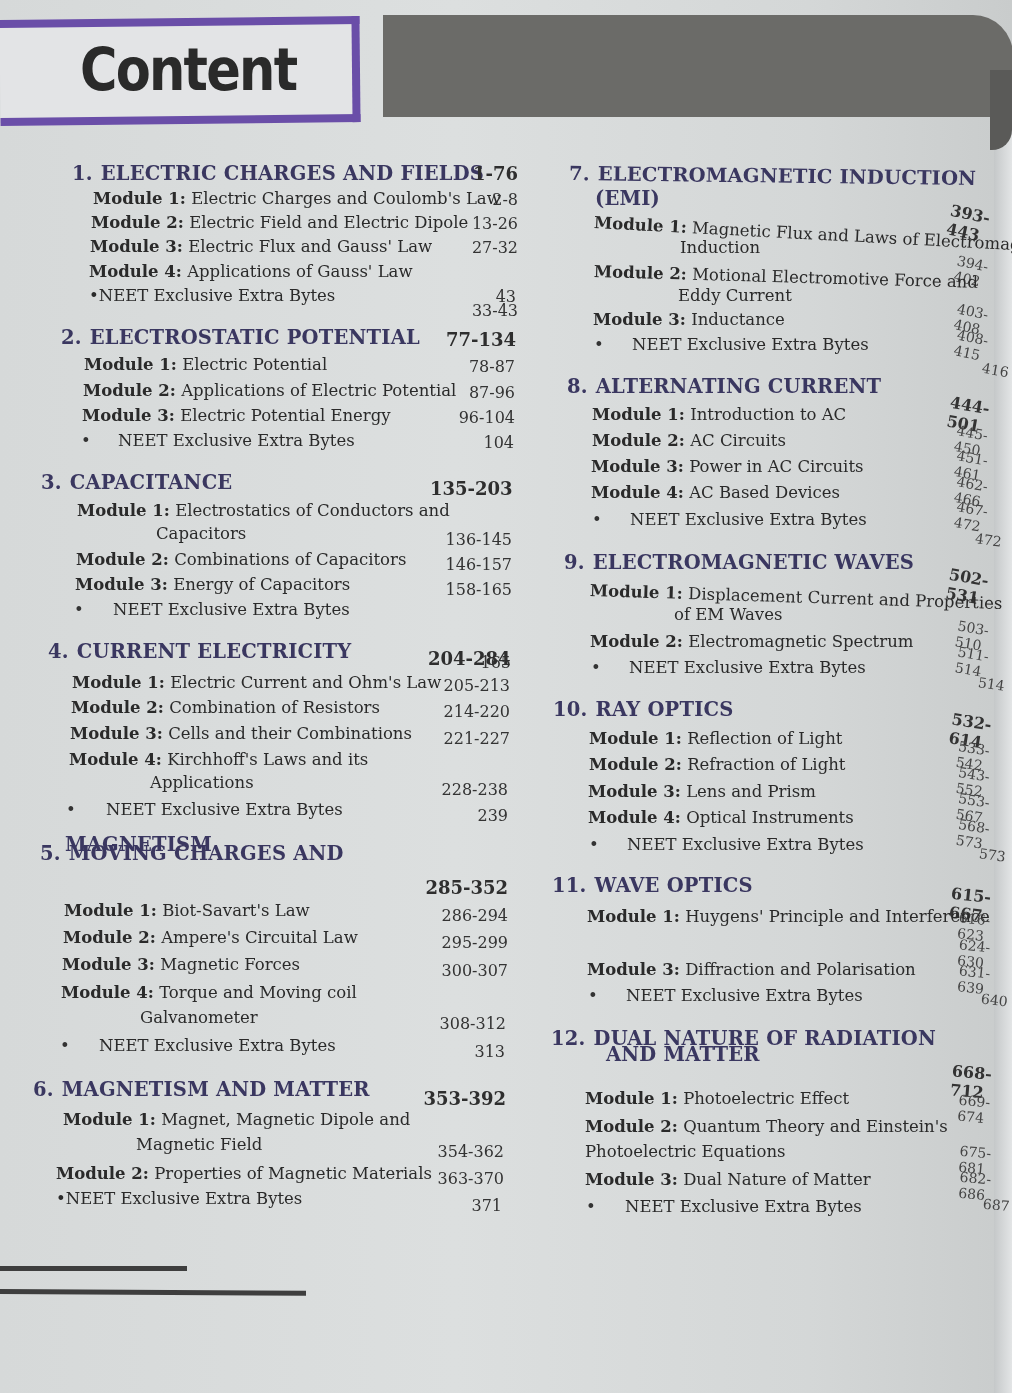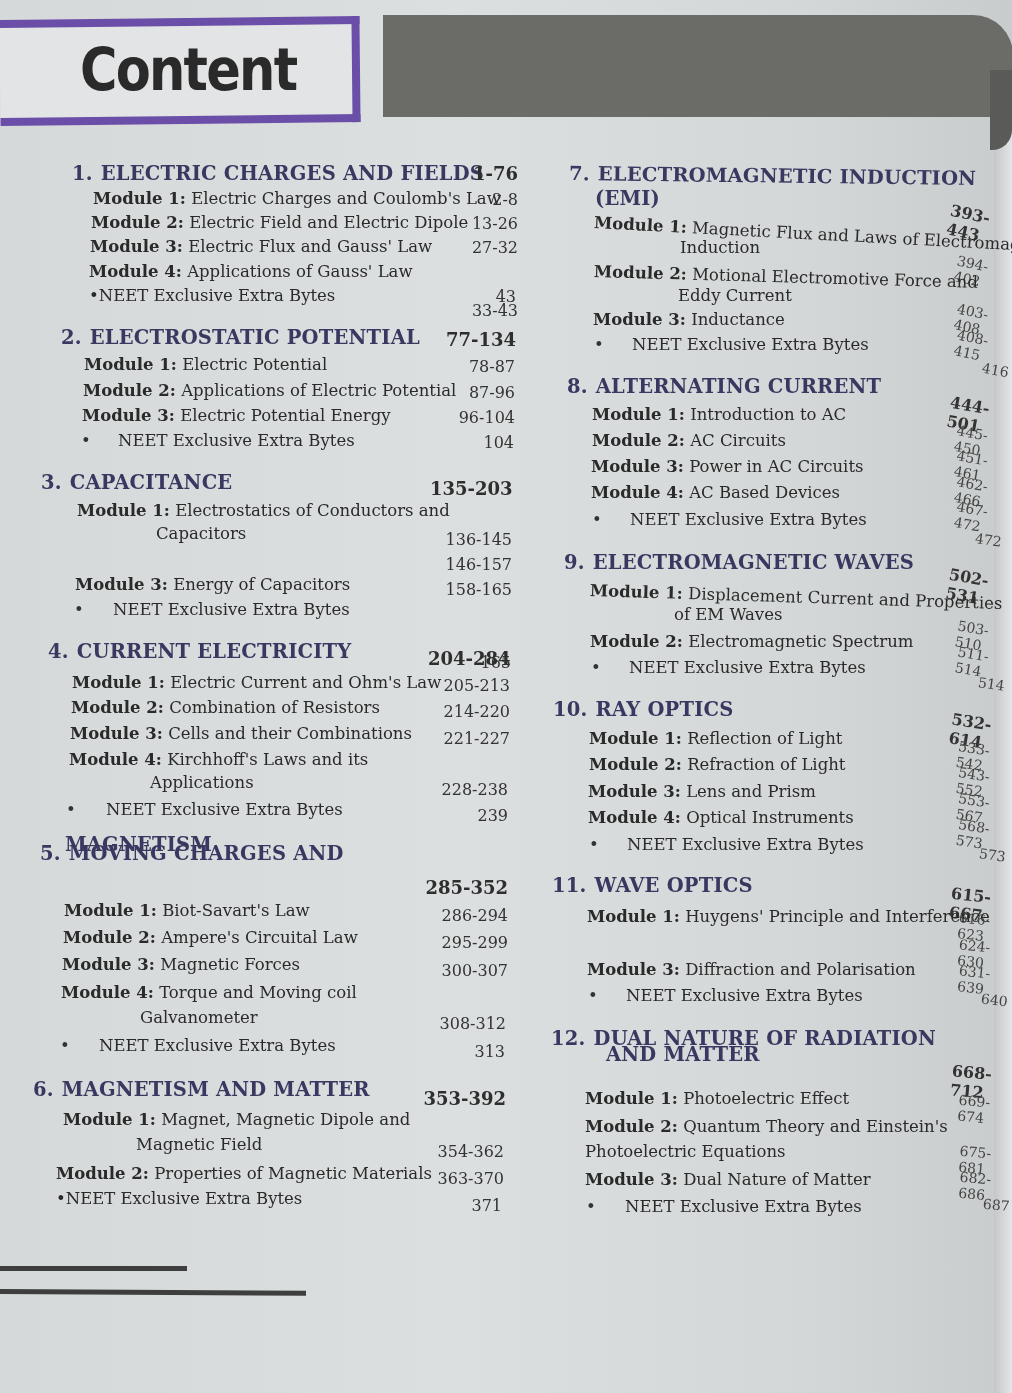--- a/index.html
+++ b/index.html
@@ -98,20 +98,21 @@
   <div class="mod-pages" style="left:450px;top:408px;width:65px;">96-104</div>
   <div class="bullet" style="left:81px;top:431px;">•</div>
   <div class="module" style="left:118px;top:431px;">NEET Exclusive Extra Bytes</div>
   <div class="mod-pages" style="left:450px;top:433px;width:64px;">104</div>
 
   <div class="chapter" style="left:41px;top:471px;"><span class="num">3.</span><span>CAPACITANCE</span></div>
   <div class="chapter-pages" style="left:430px;top:478px;width:82px;">135-203</div>
   <div class="module" style="left:77px;top:501px;"><b>Module 1:</b> <span>Electrostatics of Conductors and</span></div>
   <div class="cont" style="left:156px;top:524px;">Capacitors</div>
   <div class="mod-pages" style="left:440px;top:530px;width:72px;">136-145</div>
+  <div class="module" style="left:76px;top:550px;"><b>Module 2:</b> <span>Combinations of Capacitors</span></div>
   <div class="mod-pages" style="left:440px;top:555px;width:72px;">146-157</div>
   <div class="module" style="left:75px;top:575px;"><b>Module 3:</b> <span>Energy of Capacitors</span></div>
   <div class="mod-pages" style="left:440px;top:580px;width:72px;">158-165</div>
   <div class="bullet" style="left:74px;top:600px;">•</div>
   <div class="module" style="left:113px;top:600px;">NEET Exclusive Extra Bytes</div>
   <div class="mod-pages" style="left:440px;top:605px;width:71px;margin-top:48px;">165</div>
 
   <div class="chapter" style="left:48px;top:640px;"><span class="num">4.</span><span>CURRENT ELECTRICITY</span></div>
   <div class="chapter-pages" style="left:428px;top:648px;width:82px;">204-284</div>
   <div class="module" style="left:72px;top:673px;"><b>Module 1:</b> <span>Electric Current and Ohm's Law</span></div>

